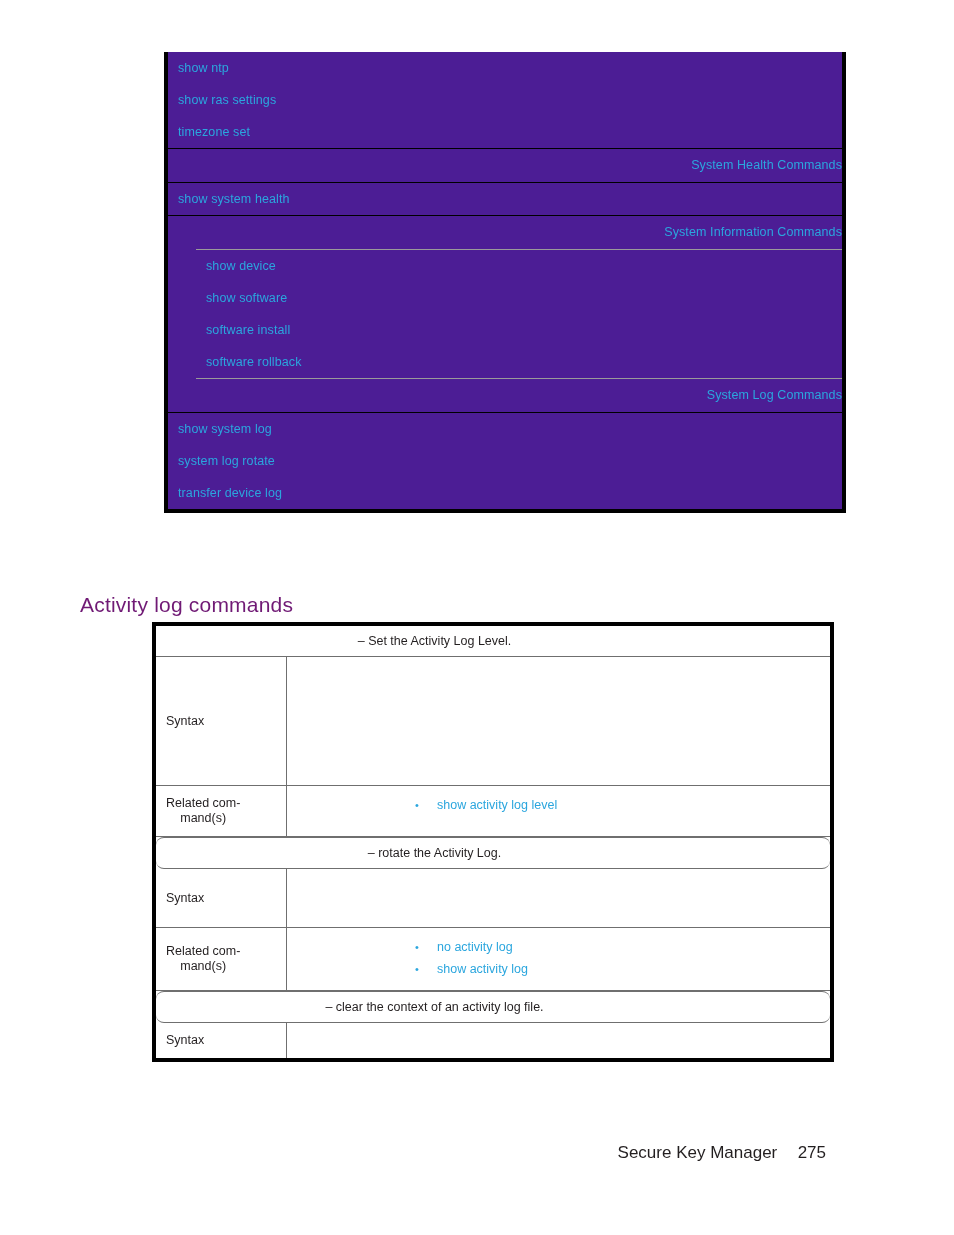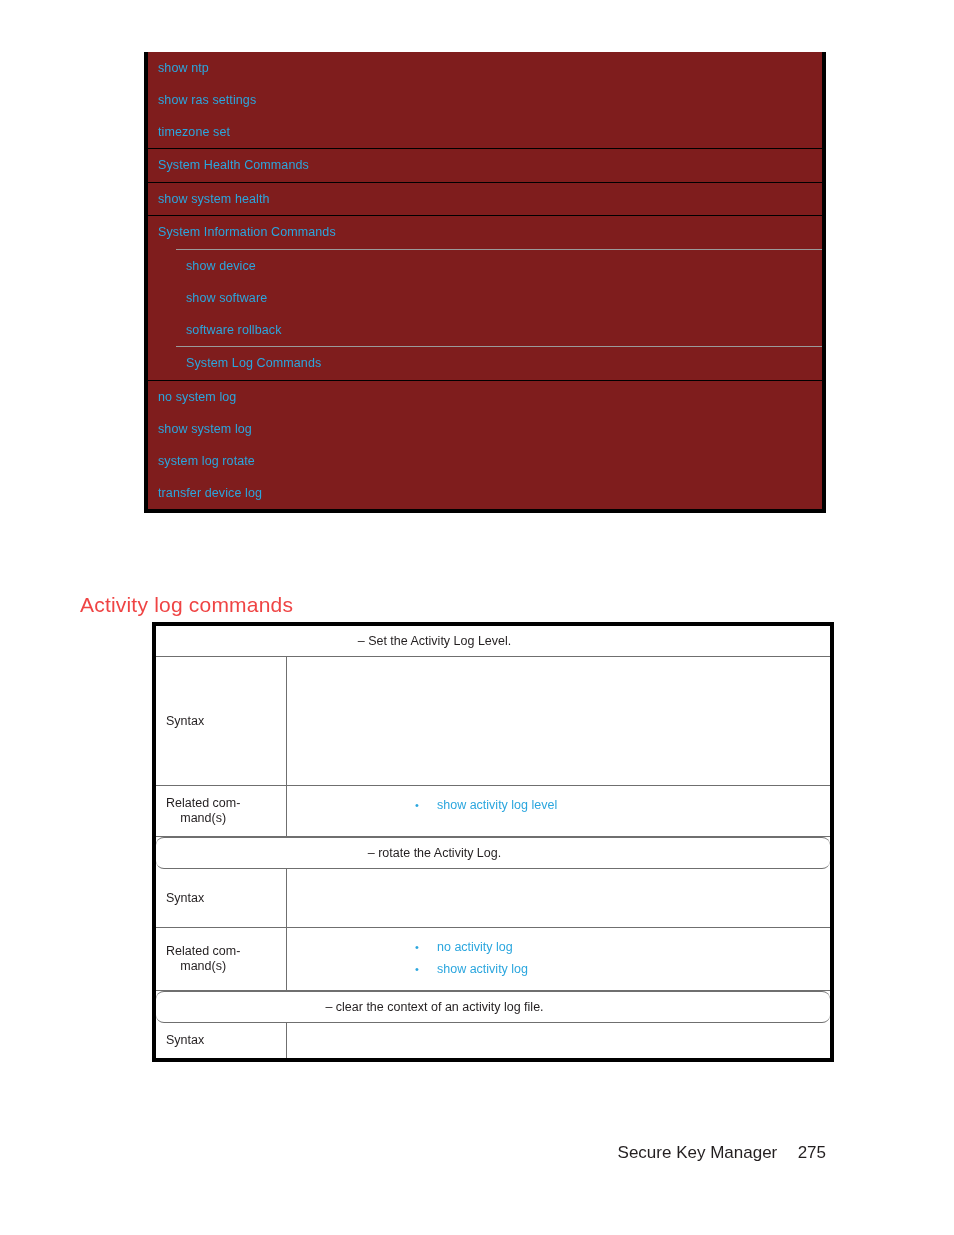--- a/index.html
+++ b/index.html
@@ -17,61 +17,62 @@
   }
 
   .page {
     position: absolute;
     inset: 0;
   }
 
   
   .cmd-table {
     position: absolute;
-    left: 144px;
+    left: 164px;
     top: 52px;
     width: 674px;
     border-left: 4px solid #000000;
     border-right: 4px solid #000000;
     border-bottom: 4px solid #000000;
     box-sizing: content-box;
-    background: #7f1d1d;
+    background: #4c1d95;
   }
   .cmd-group {
     display: block;
   }
   .cmd-row {
     height: 32px;
     line-height: 32px;
     padding-left: 10px;
     font-size: 12.5px;
     color: #2ba6de;
     letter-spacing: .1px;
     white-space: nowrap;
     overflow: hidden;
   }
   .cmd-row.section {
     height: 33px;
     line-height: 33px;
+    text-align: right;
   }
   .sep-black {
     border-top: 1.6px solid #000000;
   }
   .sep-gray {
     border-top: 1.6px solid #9a9a9a;
     margin-left: 28px;
   }
 
   
   .section-heading {
     position: absolute;
     left: 80px;
     top: 576px;
     font-size: 21px;
-    color: #ef4444;
+    color: #701a75;
     letter-spacing: .2px;
     font-weight: 400;
   }
 
   
   .act-table {
     position: absolute;
     left: 152px;
     top: 622px;
     width: 674px;
@@ -182,29 +183,29 @@
       <div class="cmd-row">show system health</div>
     </div>
 
     <div class="cmd-group sep-black">
       <div class="cmd-row section">System Information Commands</div>
     </div>
 
     <div class="cmd-group sep-gray">
       <div class="cmd-row">show device</div>
       <div class="cmd-row">show software</div>
+      <div class="cmd-row">software install</div>
       <div class="cmd-row">software rollback</div>
     </div>
 
     <div class="cmd-group sep-gray">
       <div class="cmd-row section">System Log Commands</div>
     </div>
 
     <div class="cmd-group sep-black">
-      <div class="cmd-row">no system log</div>
       <div class="cmd-row">show system log</div>
       <div class="cmd-row">system log rotate</div>
       <div class="cmd-row">transfer device log</div>
     </div>
 
   </div>
 
   <h2 class="section-heading">Activity log commands</h2>
 
   <div class="act-table">

